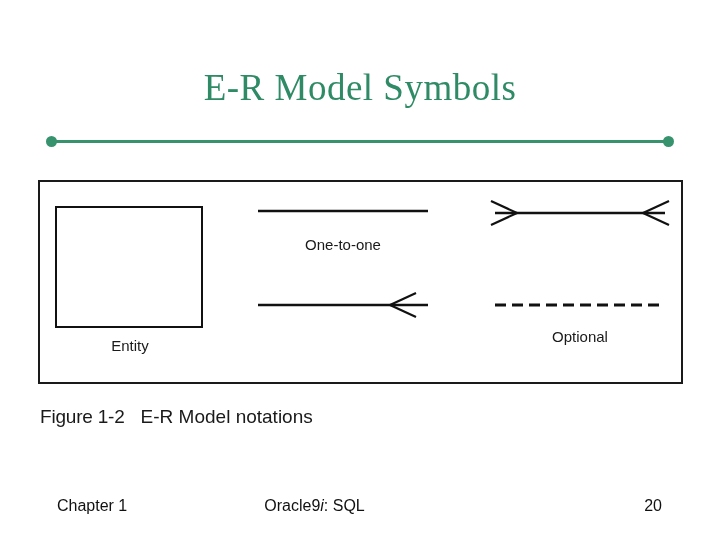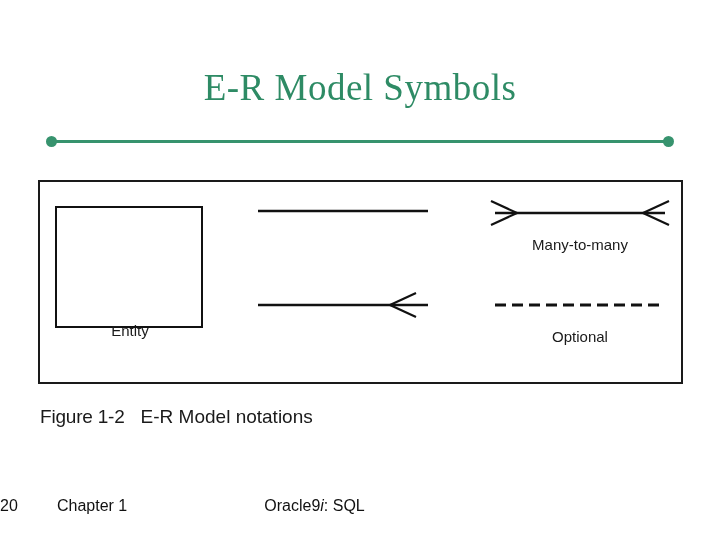--- a/index.html
+++ b/index.html
@@ -82,21 +82,21 @@
     top: 24px;
     width: 148px;
     height: 122px;
     border: 2px solid #111111;
     background: #ffffff;
     box-sizing: border-box;
   }
   .entity-label {
     position: absolute;
     left: 0px;
-    top: 140px;
+    top: 155px;
     width: 180px;
     text-align: center;
     font-family: "Liberation Sans", sans-serif;
     font-size: 15px;
     color: #1a1a1a;
   }
 
   
   .sym-cell {
     position: absolute;
@@ -155,21 +155,21 @@
   }
   .footer-item {
     position: absolute;
     font-family: "Liberation Sans", sans-serif;
     font-size: 16px;
     color: #111111;
     white-space: nowrap;
   }
   .footer-left   { left: 57px;  top: 4px; }
   .footer-center { left: 0; top: 4px; width: 629px; text-align: center; }
-  .footer-right  { left: 0; top: 4px; width: 720px; padding-right: 32px; box-sizing: border-box; }
+  .footer-right  { left: 0; top: 4px; width: 720px; text-align: right; padding-right: 58px; box-sizing: border-box; }
   .italic-i { font-style: italic; }
 </style>
 </head>
 <body>
 
 <div class="slide">
 
   <div class="slide-title">E-R Model Symbols</div>
 
   <div class="divider">
@@ -180,33 +180,33 @@
 
   <div class="figure-frame">
 
     <div class="entity-box"></div>
     <div class="entity-label">Entity</div>
 
     <div class="sym-cell col2 row1">
       <svg class="sym-svg" width="186" height="30" viewBox="0 0 186 30">
         <line x1="8" y1="11" x2="178" y2="11" stroke="#111111" stroke-width="2.4"></line>
       </svg>
+      <div class="sym-label">One-to-one</div>
     </div>
 
     <div class="sym-cell col3 row1">
       <svg class="sym-svg" width="186" height="40" viewBox="0 0 186 40">
         <line x1="8" y1="13" x2="178" y2="13" stroke="#111111" stroke-width="2.4"></line>
 
         <line x1="30" y1="13" x2="4" y2="1" stroke="#111111" stroke-width="2.2"></line>
         <line x1="30" y1="13" x2="4" y2="25" stroke="#111111" stroke-width="2.2"></line>
 
         <line x1="156" y1="13" x2="182" y2="1" stroke="#111111" stroke-width="2.2"></line>
         <line x1="156" y1="13" x2="182" y2="25" stroke="#111111" stroke-width="2.2"></line>
       </svg>
-      <div class="sym-label">Many-to-many</div>
     </div>
 
     <div class="sym-cell col2 row2">
       <svg class="sym-svg" width="186" height="40" viewBox="0 0 186 40">
         <line x1="8" y1="13" x2="178" y2="13" stroke="#111111" stroke-width="2.4"></line>
         <line x1="140" y1="13" x2="166" y2="1" stroke="#111111" stroke-width="2.2"></line>
         <line x1="140" y1="13" x2="166" y2="25" stroke="#111111" stroke-width="2.2"></line>
       </svg>
     </div>
 

